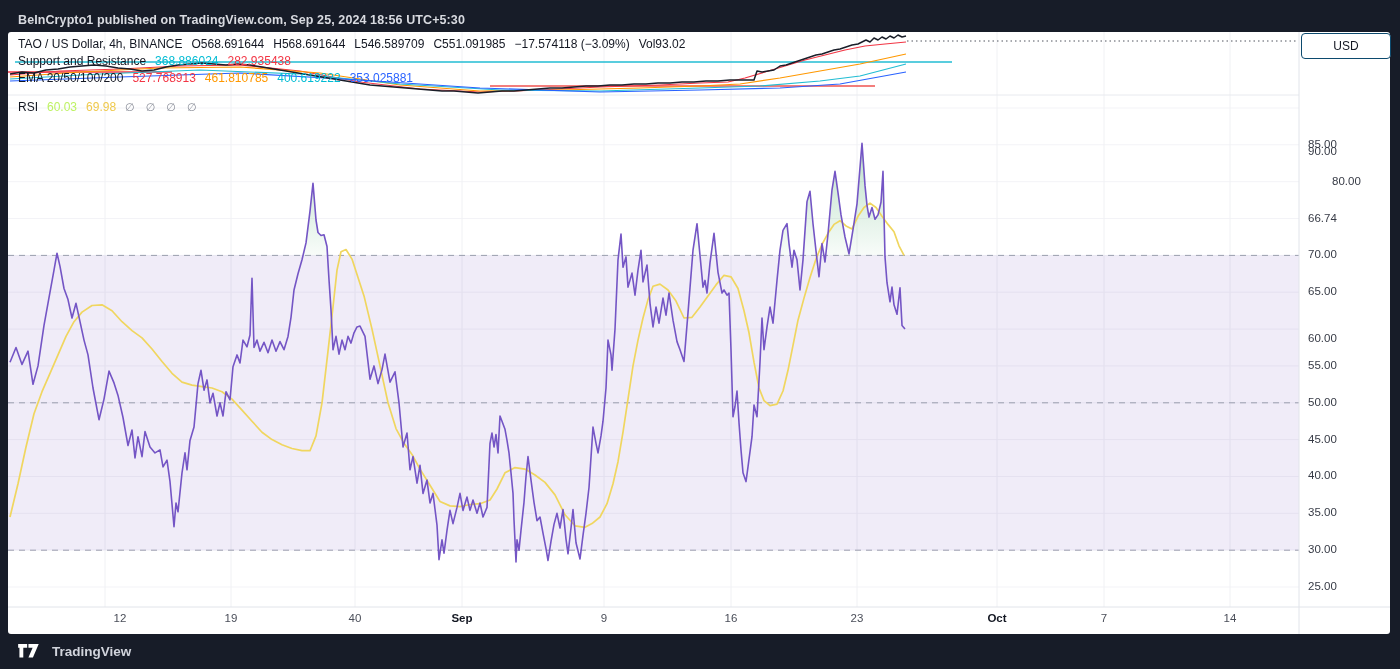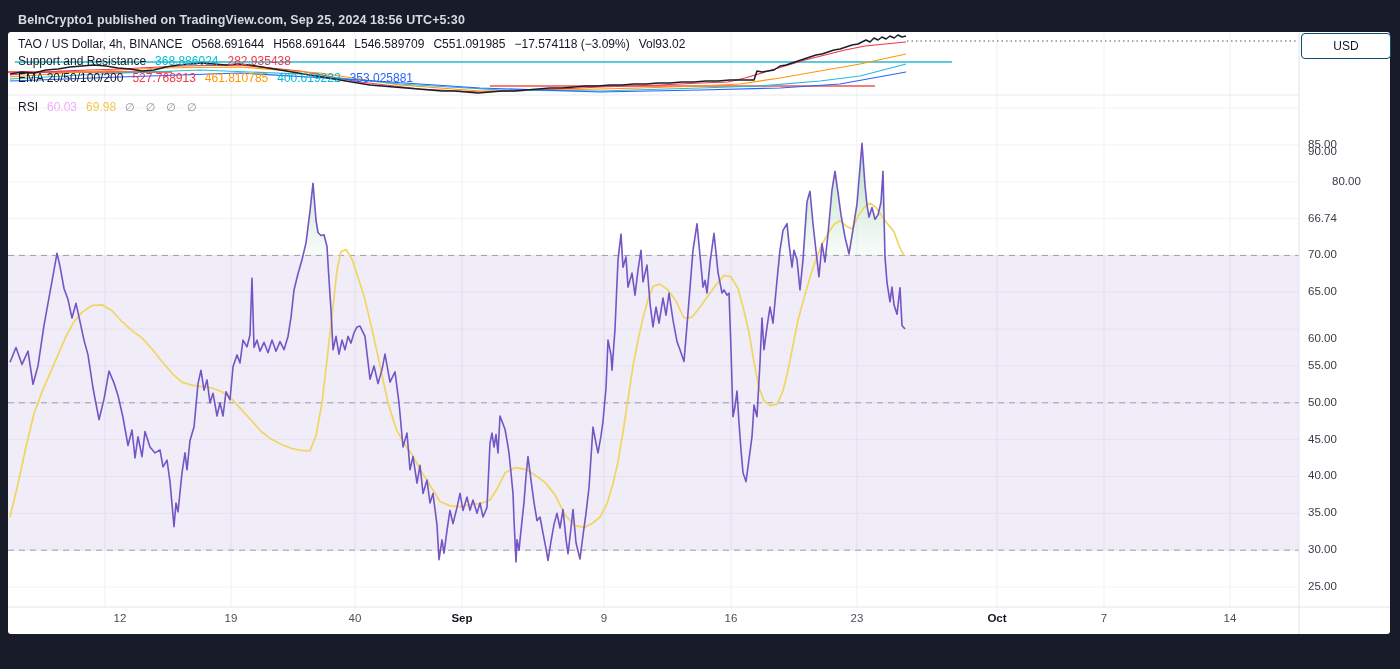--- a/index.html
+++ b/index.html
@@ -93,21 +93,21 @@
       <path d="M10 81L120 77L240 73L360 80L480 88L600 92L700 90L780 88L840 84L906 72" fill="none" stroke="#2962ff" stroke-width="1.2" stroke-linejoin="round"></path>
       <path d="M10 74L22 72L34 73L46 70L58 69L70 67L82 66L94 65L106 66L118 68L130 69L142 71L154 70L166 67L178 65L190 64L202 63L214 64L226 65L238 64L250 65L262 67L274 69L286 71L298 73L310 75L322 77L334 79L346 81L358 83L370 85L382 86L394 87L406 88L418 89L430 90L442 91L454 91L466 92L478 93L490 92L502 91L514 91L526 90L538 89L550 88L562 88L574 87L586 86L598 86L610 85L622 85L634 84L646 84L658 83L670 83L682 82L694 82L706 81L718 81L730 80L742 80L754 80L757 71L762 72L768 71L774 70L780 66L786 65L792 63L798 61L804 59L810 57L816 55L822 54L828 52L834 50L840 49L846 47L852 45L858 44L862 42L866 40L870 42L874 38L878 40L882 37L886 39L890 36L894 38L898 35L902 37L906 36" fill="none" stroke="#1a1e29" stroke-width="1.5" stroke-linejoin="round"></path>
       <line x1="1299" y1="32" x2="1299" y2="634" stroke="#e1e4ea" stroke-width="1"></line>
       <line x1="8" y1="607" x2="1390" y2="607" stroke="#e1e4ea" stroke-width="1"></line>
     </svg>
 
   <div class="legend" id="legend">
       <div class="legend-row" style="top: 37px;"><span class="t">TAO / US Dollar, 4h, BINANCE</span><span class="v" style="color: rgb(19, 23, 34);">O568.691644</span><span class="v" style="color: rgb(19, 23, 34);">H568.691644</span><span class="v" style="color: rgb(19, 23, 34);">L546.589709</span><span class="v" style="color: rgb(19, 23, 34);">C551.091985</span><span class="v" style="color: rgb(19, 23, 34);">−17.574118 (−3.09%)</span><span class="v" style="color: rgb(19, 23, 34);">Vol93.02</span></div>
       <div class="legend-row" style="top: 54px;"><span class="t">Support and Resistance</span><span class="v" style="color: rgb(0, 188, 212);">368.886024</span><span class="v" style="color: rgb(242, 54, 69);">282.935438</span></div>
       <div class="legend-row" style="top: 71px;"><span class="t">EMA 20/50/100/200</span><span class="v" style="color: rgb(242, 54, 69);">527.768913</span><span class="v" style="color: rgb(255, 152, 0);">461.810785</span><span class="v" style="color: rgb(0, 188, 212);">400.619222</span><span class="v" style="color: rgb(41, 98, 255);">353.025881</span></div>
-      <div class="legend-row" style="top: 100px;"><span class="t">RSI</span><span class="v" style="color: #f0abfc;">60.03</span><span class="v" style="color: rgb(239, 201, 76);">69.98</span><span class="v" style="color: rgb(138, 142, 153); letter-spacing: 4px; font-size: 11px;">∅ ∅ ∅ ∅</span></div>
+      <div class="legend-row" style="top: 100px;"><span class="t">RSI</span><span class="v" style="color: #bef264;">60.03</span><span class="v" style="color: rgb(239, 201, 76);">69.98</span><span class="v" style="color: rgb(138, 142, 153); letter-spacing: 4px; font-size: 11px;">∅ ∅ ∅ ∅</span></div>
     </div>
 
   <div class="y-labels" id="y-labels">
       <div class="y-label" style="top: 101px; margin-top: 44px;">90.00</div>
       <div class="y-label" style="top: 138px;">85.00</div>
       <div class="y-label" style="top: 175px; padding-left: 24px;">80.00</div>
       <div class="y-label" style="top: 212px;">66.74</div>
       <div class="y-label" style="top: 248px;">70.00</div>
       <div class="y-label" style="top: 285px;">65.00</div>
       <div class="y-label" style="top: 332px;">60.00</div>
@@ -130,14 +130,23 @@
       <div class="x-label" style="left: 857px;">23</div>
       <div class="x-label bold" style="left: 997px;">Oct</div>
       <div class="x-label" style="left: 1104px;">7</div>
       <div class="x-label" style="left: 1230px;">14</div>
     </div>
 
   <div class="usd-btn">
     <span>USD</span>
   </div>
 
+  <div class="bottombar">
+    <span class="tv-logo">
+      <svg width="26" height="15" viewBox="0 0 36 21">
+        <path fill="#ffffff" d="M0 0h14v6H8v15H2V6H0z" transform="translate(0,0) scale(0.9)"></path>
+        <path fill="#ffffff" d="M16 0h16l-9 21h-7l6.5-15H16z" transform="scale(0.9)"></path>
+      </svg>
+    </span>
+    <span class="tv-brand">TradingView</span>
+  </div>
 
 </div>
 
 </body></html>

